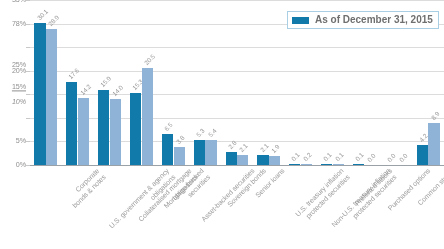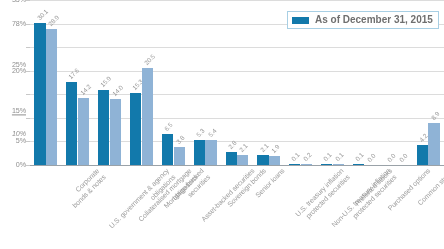--- a/index.html
+++ b/index.html
@@ -157,23 +157,23 @@
 </head>
 <body>
 
 <div id="chart-root">
 
   <div class="y-axis">
       <div class="y-tick-label" style="top: 165px;">0%</div>
       <div class="y-tick-mark" style="top: 165px;"></div>
       <div class="y-tick-label" style="top: 141.429px;">5%</div>
       <div class="y-tick-mark" style="top: 141.429px;"></div>
-      <div class="y-tick-label" style="top: 134px; font-style: italic;">10%</div>
+      <div class="y-tick-label" style="top: 102px; font-style: italic;">10%</div>
       <div class="y-tick-mark" style="top: 117.857px;"></div>
-      <div class="y-tick-label" style="top: 111px; text-decoration: underline;">15%</div>
+      <div class="y-tick-label" style="top: 87px; text-decoration: underline;">15%</div>
       <div class="y-tick-mark" style="top: 94.2857px;"></div>
       <div class="y-tick-label" style="top: 70.7143px;">20%</div>
       <div class="y-tick-mark" style="top: 70.7143px;"></div>
       <div class="y-tick-label" style="top: 65px;">25%</div>
       <div class="y-tick-mark" style="top: 47.1429px;"></div>
       <div class="y-tick-label" style="top: 23.5714px;">78%</div>
       <div class="y-tick-mark" style="top: 23.5714px;"></div>
       <div class="y-tick-label" style="top: 0px;">35%</div>
       <div class="y-tick-mark" style="top: 0px;"></div>
     </div>

